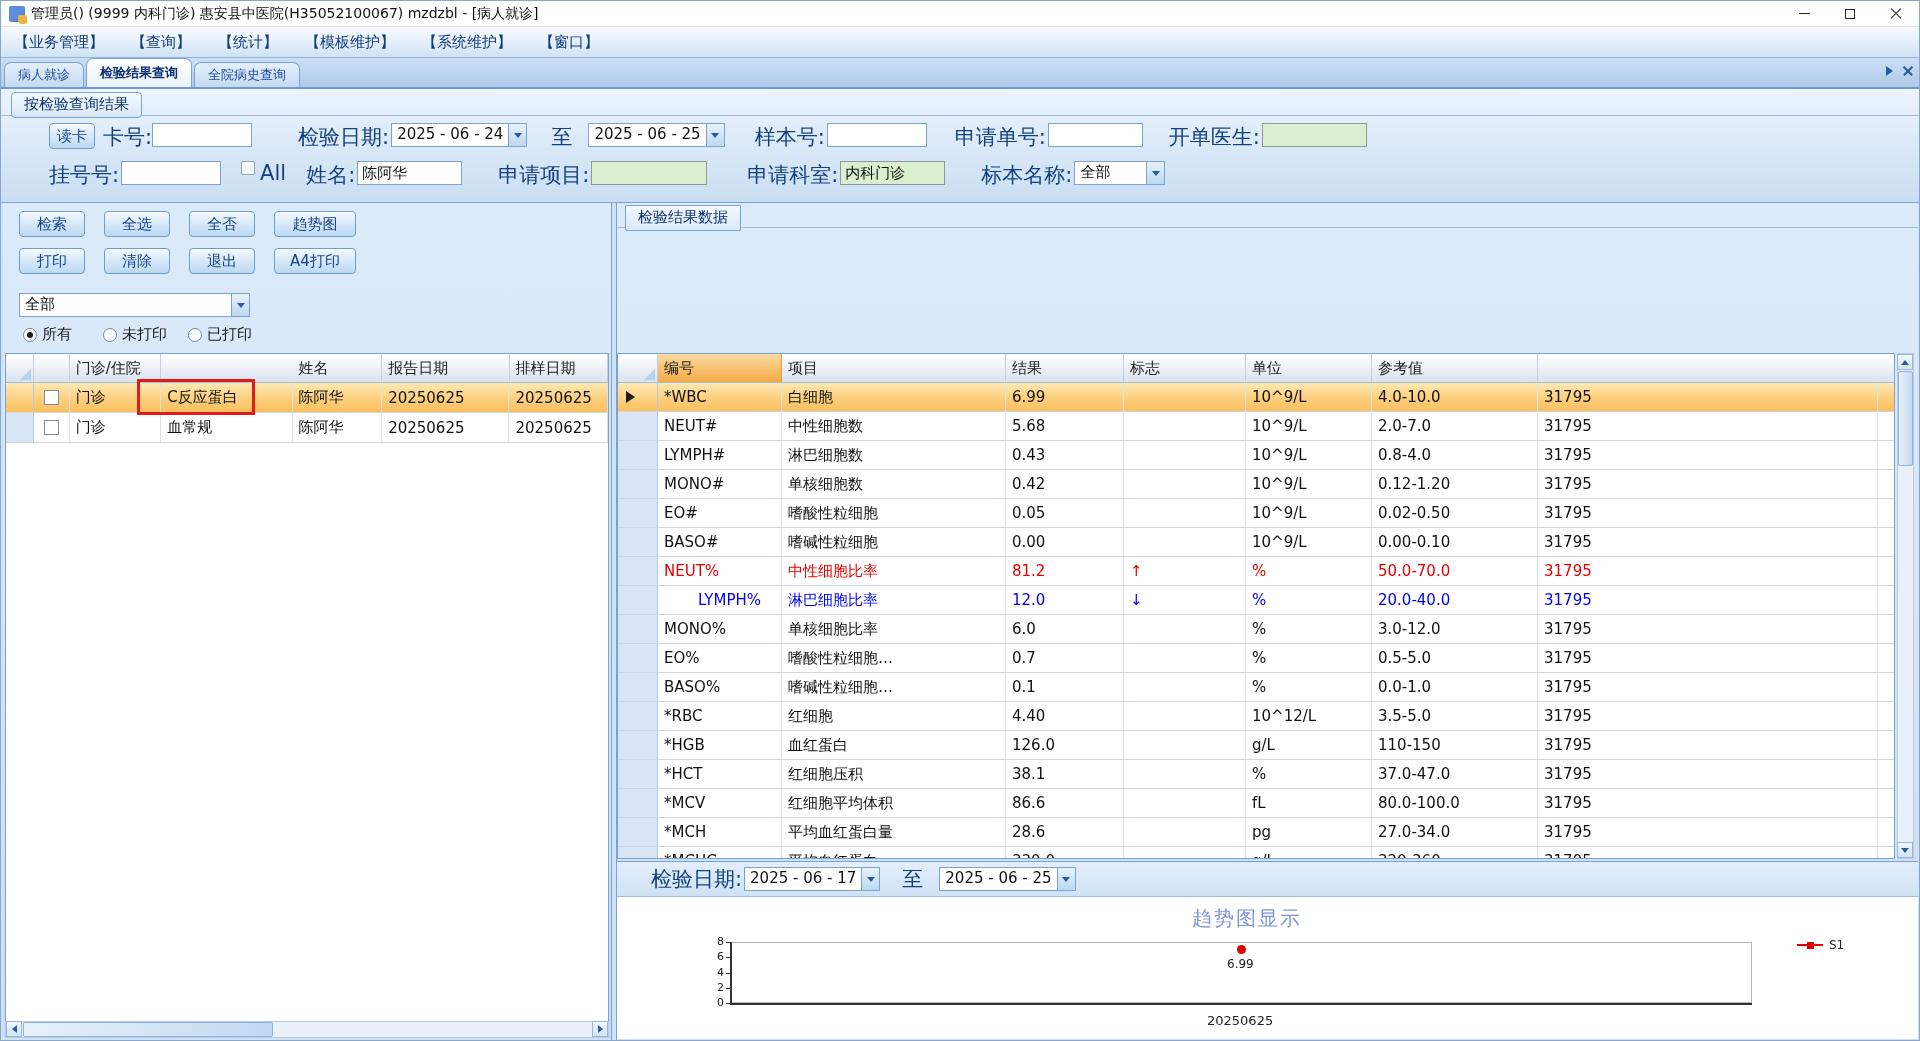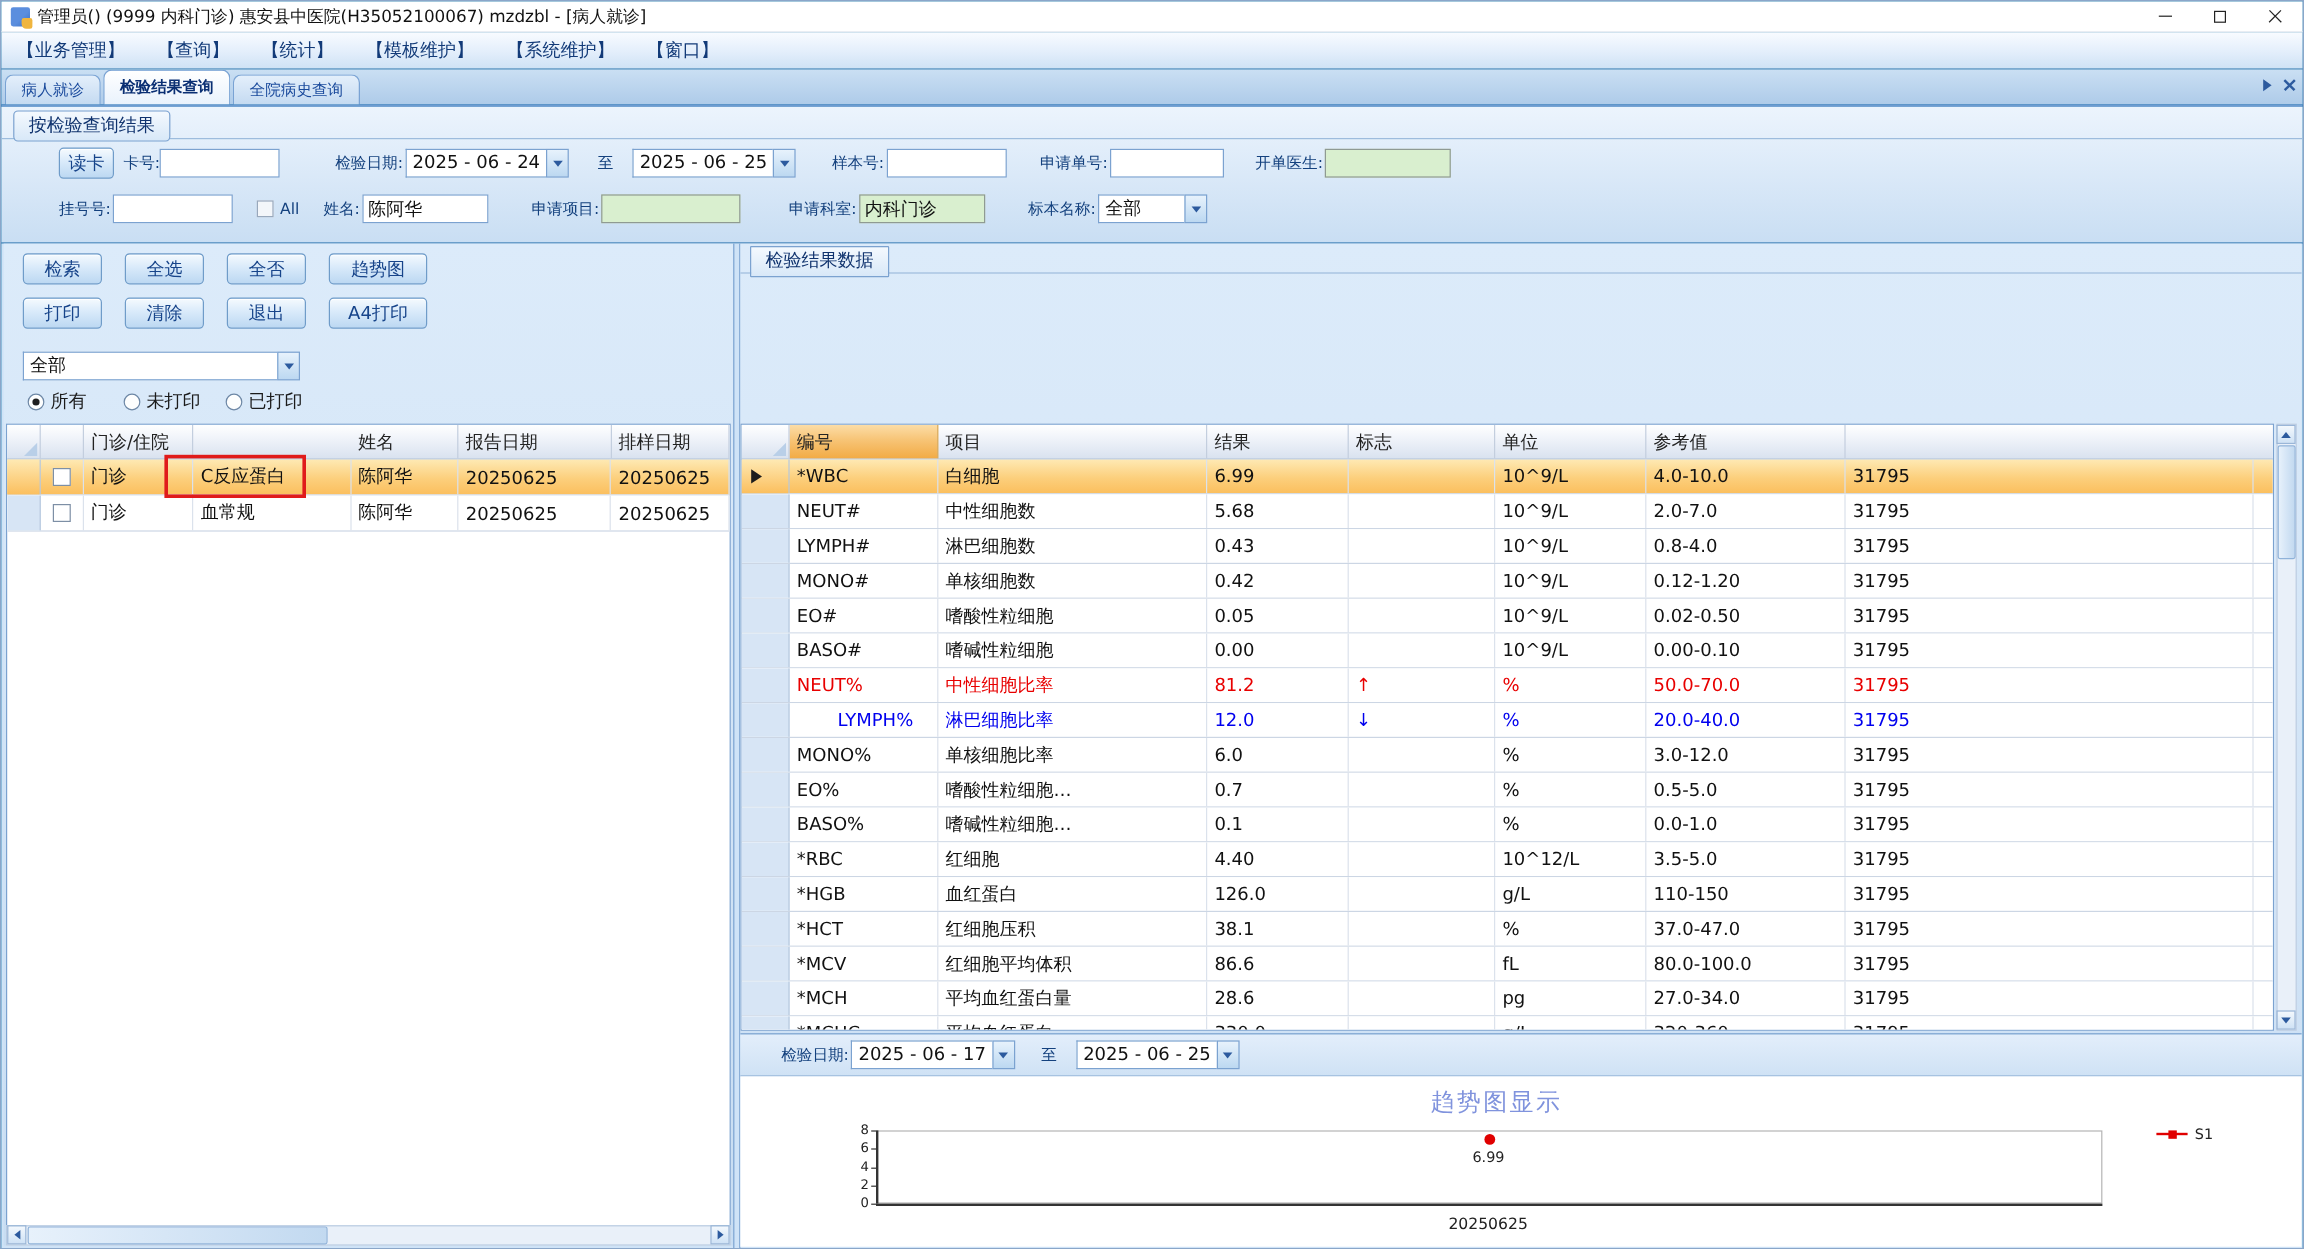--- a/index.html
+++ b/index.html
@@ -1,18 +1,18 @@
 <!DOCTYPE html>
 <html><head>
 <meta charset="utf-8">
 <style>
   * { box-sizing: border-box; margin:0; padding:0; }
   html,body { background:#444; }
   body { font-family:"DejaVu Sans","Liberation Sans",sans-serif; }
-  .window { position:relative; width:1920px; height:1041px; background:#0369a1; overflow:hidden; border:1px solid #8aa6c9; }
+  .window { position:relative; width:1920px; height:1041px; background:#7f1d1d; overflow:hidden; border:1px solid #8aa6c9; }
 
   
   .titlebar { position:absolute; left:0; top:0; width:100%; height:26px; background:#ffffff; border-bottom:1px solid #e4e9f0; display:flex; align-items:center; }
   .app-icon { width:16px; height:16px; margin:0 6px 0 8px; position:relative; background:linear-gradient(135deg,#5b8ede 55%,#3a6fc2); border-radius:2px; }
   .app-icon::after { content:""; position:absolute; right:-2px; bottom:-2px; width:9px; height:9px; background:#f0b53e; border-radius:2px 2px 2px 4px; }
   .title-text { font-size:14px; color:#111; white-space:nowrap; }
   .win-controls { margin-left:auto; display:flex; height:26px; }
   .wc { width:46px; height:26px; display:flex; align-items:center; justify-content:center; position:relative; }
   .glyph-min { width:11px; height:1px; background:#222; display:block; }
   .glyph-max { width:10px; height:10px; border:1px solid #222; display:block; }
@@ -32,23 +32,23 @@
   .tri-left { width:0;height:0;border-top:5px solid transparent;border-bottom:5px solid transparent;border-right:7px solid #2c5franchise; border-right-color:#2c5a9e; }
   .tri-right{ width:0;height:0;border-top:5px solid transparent;border-bottom:5px solid transparent;border-left:7px solid #2c5a9e; }
   .x-small { width:10px;height:10px;position:relative; }
   .x-small::before,.x-small::after { content:""; position:absolute; left:-1px; top:4px; width:12px; height:1.6px; background:#2c5a9e; }
   .x-small::before{transform:rotate(45deg);} .x-small::after{transform:rotate(-45deg);}
 
   
   .querypanel { position:absolute; left:0; top:88px; width:100%; height:114px; background:linear-gradient(#ecf4fd,#c9def3); border-bottom:1px solid #7ba2d0; }
   .groupline { position:absolute; left:0; top:26px; width:100%; height:0; border-top:1px solid #9dbcdd; }
   .grouplabel { position:absolute; left:10px; top:3px; padding:2px 12px 3px; background:linear-gradient(#f4f9fe,#d8e8f8); border:1px solid #7ba2d0; border-radius:4px; font-size:15px; color:#10336e; z-index:2; }
-  .qrow { position:absolute; left:8px; right:8px; height:26px; display:flex; align-items:center;padding-left:40px; }
+  .qrow { position:absolute; left:8px; right:8px; height:26px; display:flex; align-items:flex-start;padding-left:40px; }
   .qrow1 { top:34px; } .qrow2 { top:72px; }
-  .flabel { font-size:13px; color:#14417e; white-space:nowrap; }
+  .flabel { font-size:21px; color:#14417e; white-space:nowrap; }
   .tbox { height:24px; background:#fff; border:1px solid #7ba2d0; font-size:15px; padding:0 4px; color:#111; font-family:inherit; }
   .tbox.green { background:#d9efcf; border:1px solid #8f9a93; }
   .combo { height:24px; display:flex; align-items:stretch; }
   .combo .val { background:#fff; border:1px solid #7ba2d0; border-right:none; font-size:15px; padding:1px 5px 0; min-width:92px; color:#111; white-space:nowrap; }
   .combo .btn { width:19px; background:linear-gradient(#e7f2fc,#bcd8f1); border:1px solid #7ba2d0; display:flex; align-items:center; justify-content:center; }
   .arrow-down { width:0; height:0; border-left:4px solid transparent; border-right:4px solid transparent; border-top:5px solid #2c5a9e; }
   .button { height:26px; padding:0 10px; background:linear-gradient(#f5fafe,#d9eafa 45%,#bcd8f2); border:1px solid #6f9cc9; border-radius:4px; font-size:15px; color:#17448a; display:flex; align-items:center; justify-content:center; white-space:nowrap; box-shadow:inset 0 1px 0 #fff; }
   .chk { width:14px; height:14px; background:#f3f6fa; border:1px solid #98a8bc; }
 
   

